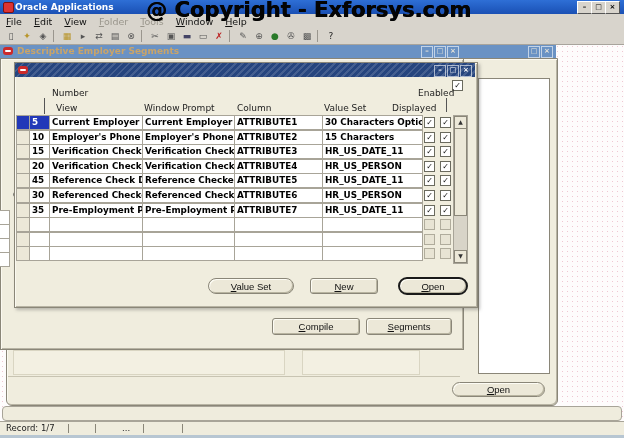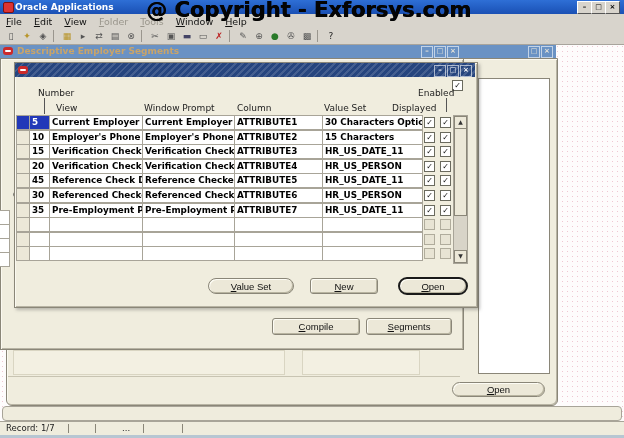--- a/index.html
+++ b/index.html
@@ -131,21 +131,21 @@
     <div class="abs cream w-border" style="left:0;top:0;width:462px;height:244px;"></div>
     <div class="abs wtitle hatch" style="left:1px;top:1px;width:460px;">
       <span class="oicon"></span>
       <span class="wctl" style="right:29px;">–</span>
       <span class="wctl" style="right:16px;">□</span>
       <span class="wctl" style="right:3px;">×</span>
     </div>
 
     <span class="cb" style="left:438px;top:18px;">✓</span>
 
-    <span class="hdr" style="left:24px;top:26px;">Number</span>
+    <span class="hdr" style="left:38px;top:26px;">Number</span>
     <div class="tick" style="left:30px;top:36px;height:16px;"></div>
     <span class="hdr" style="left:42px;top:41px;">View</span>
     <span class="hdr" style="left:130px;top:41px;">Window Prompt</span>
     <span class="hdr" style="left:223px;top:41px;">Column</span>
     <span class="hdr" style="left:310px;top:41px;">Value Set</span>
     <span class="hdr" style="left:378px;top:41px;">Displayed</span>
     <span class="hdr" style="left:404px;top:26px;">Enabled</span>
     <div class="tick" style="left:432px;top:36px;height:14px;"></div>
 
     <div id="dialog-table">

